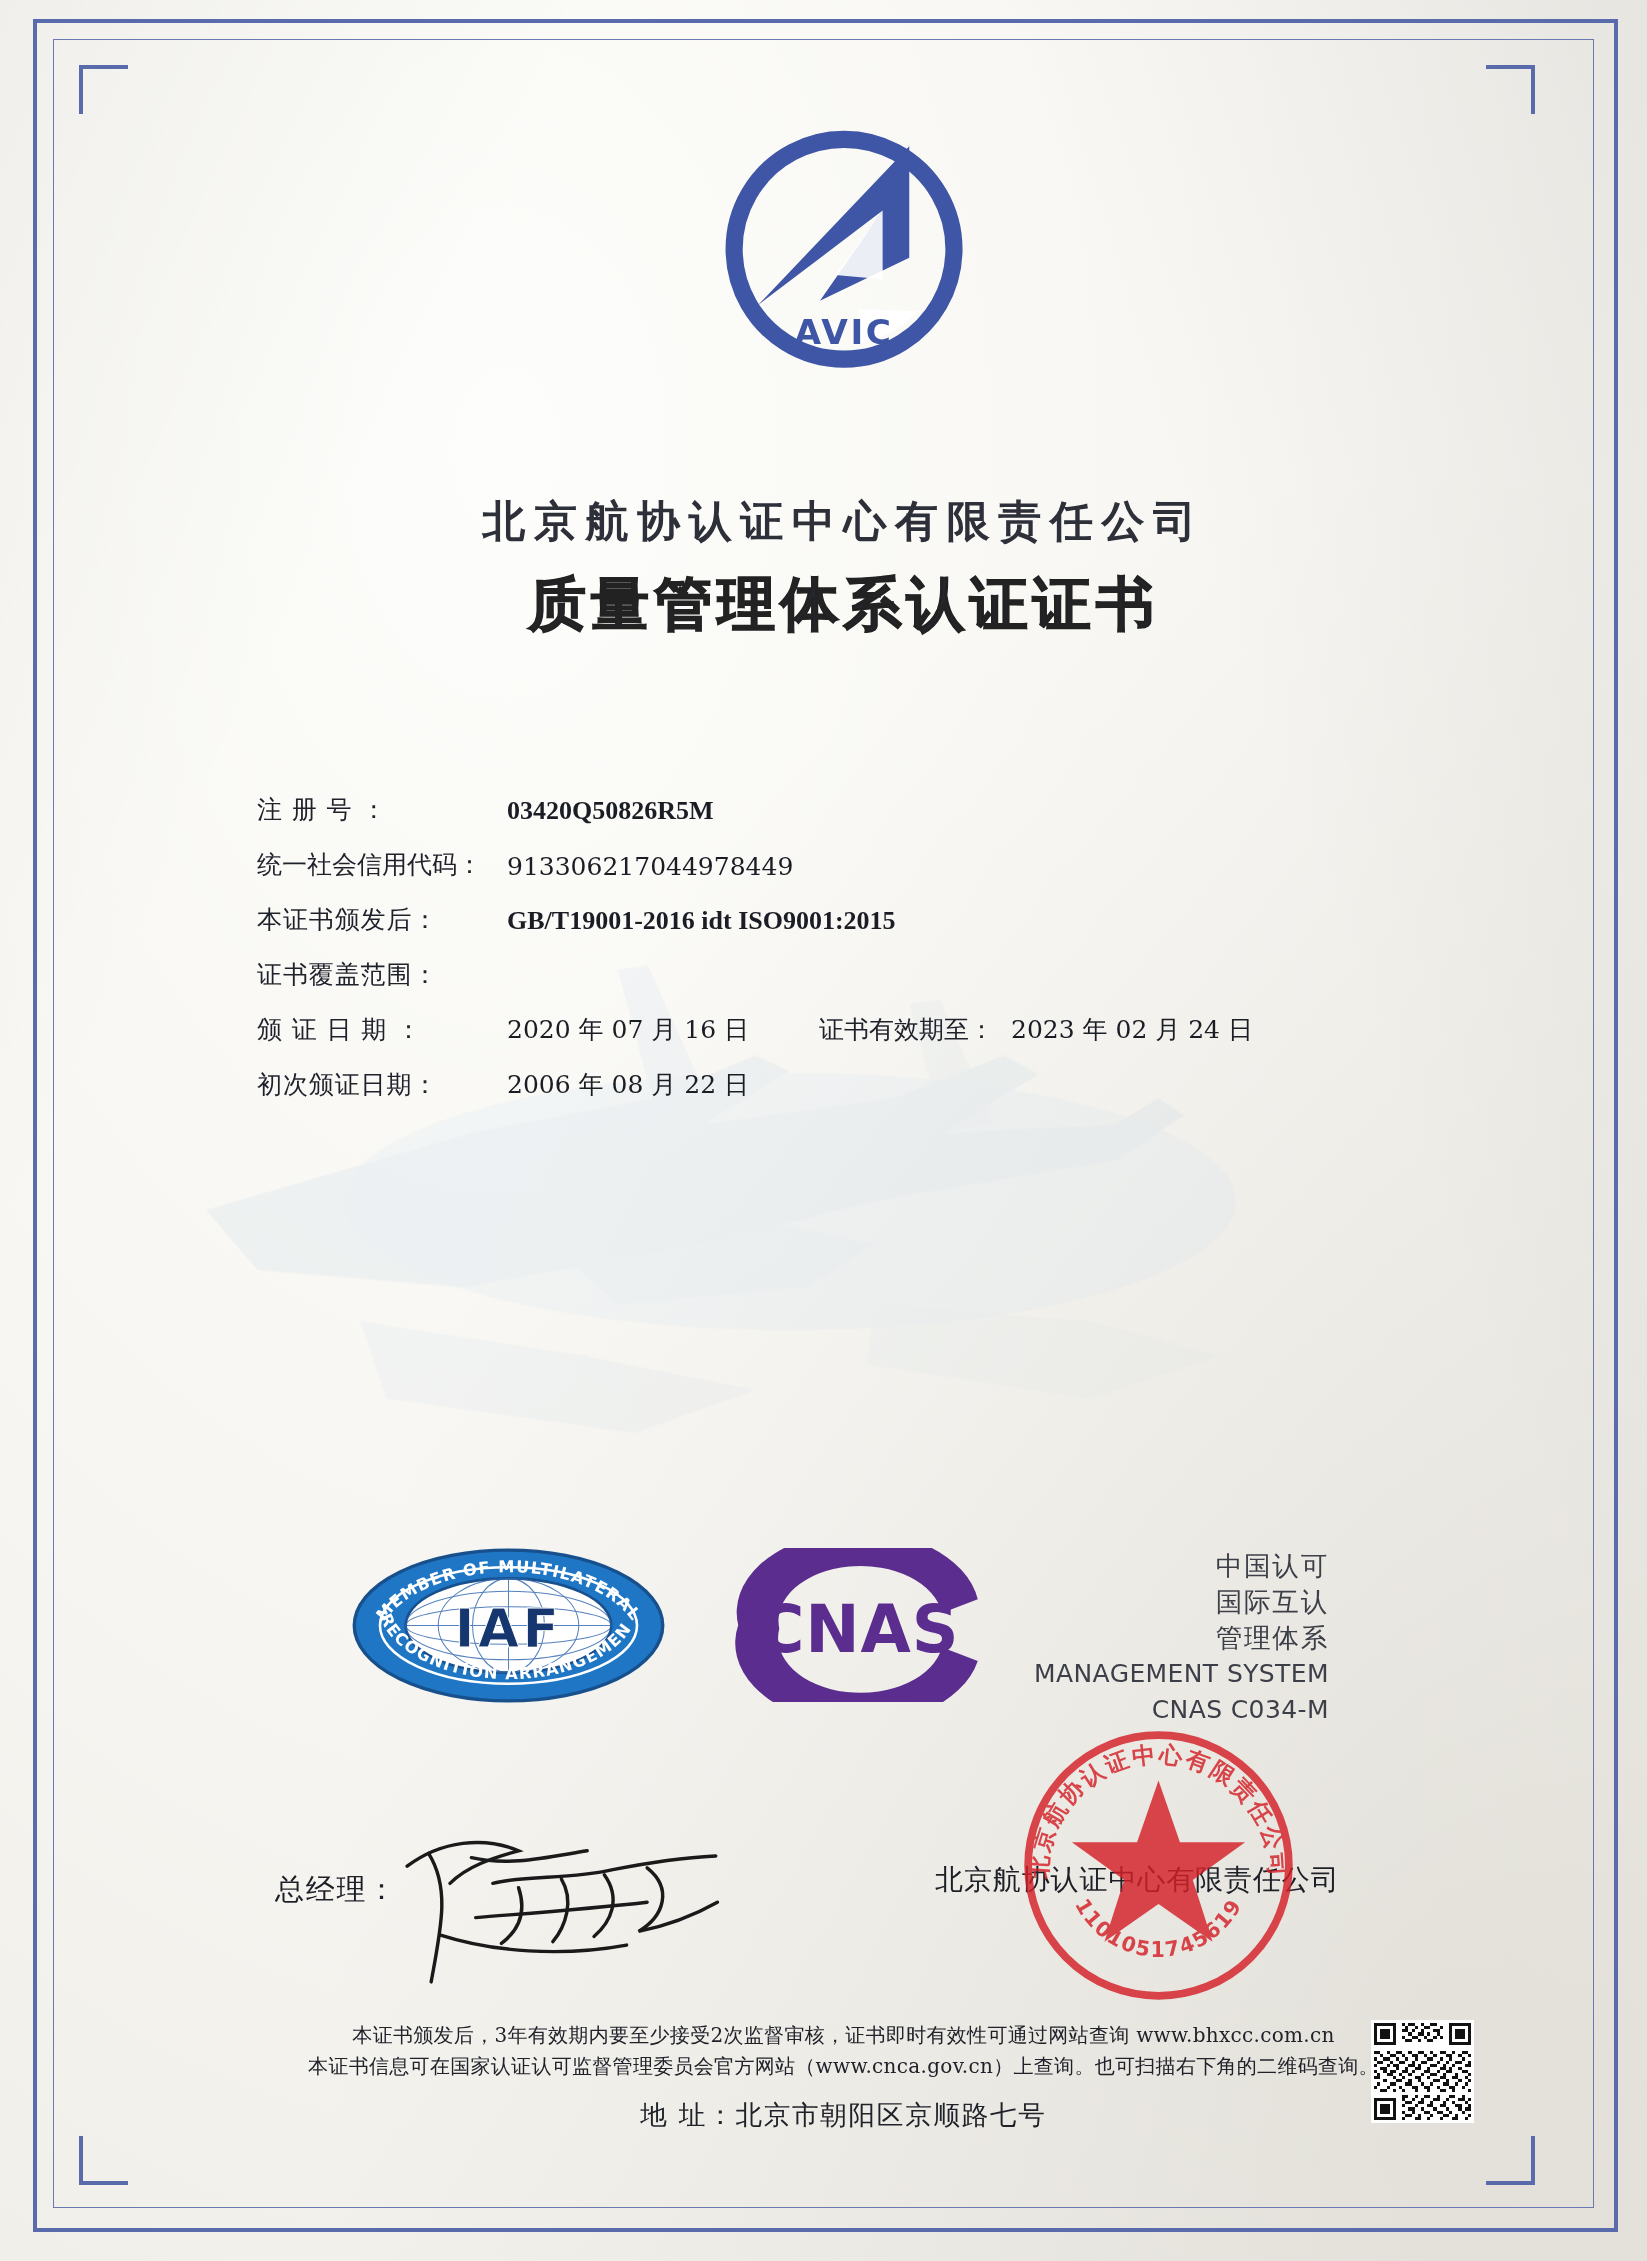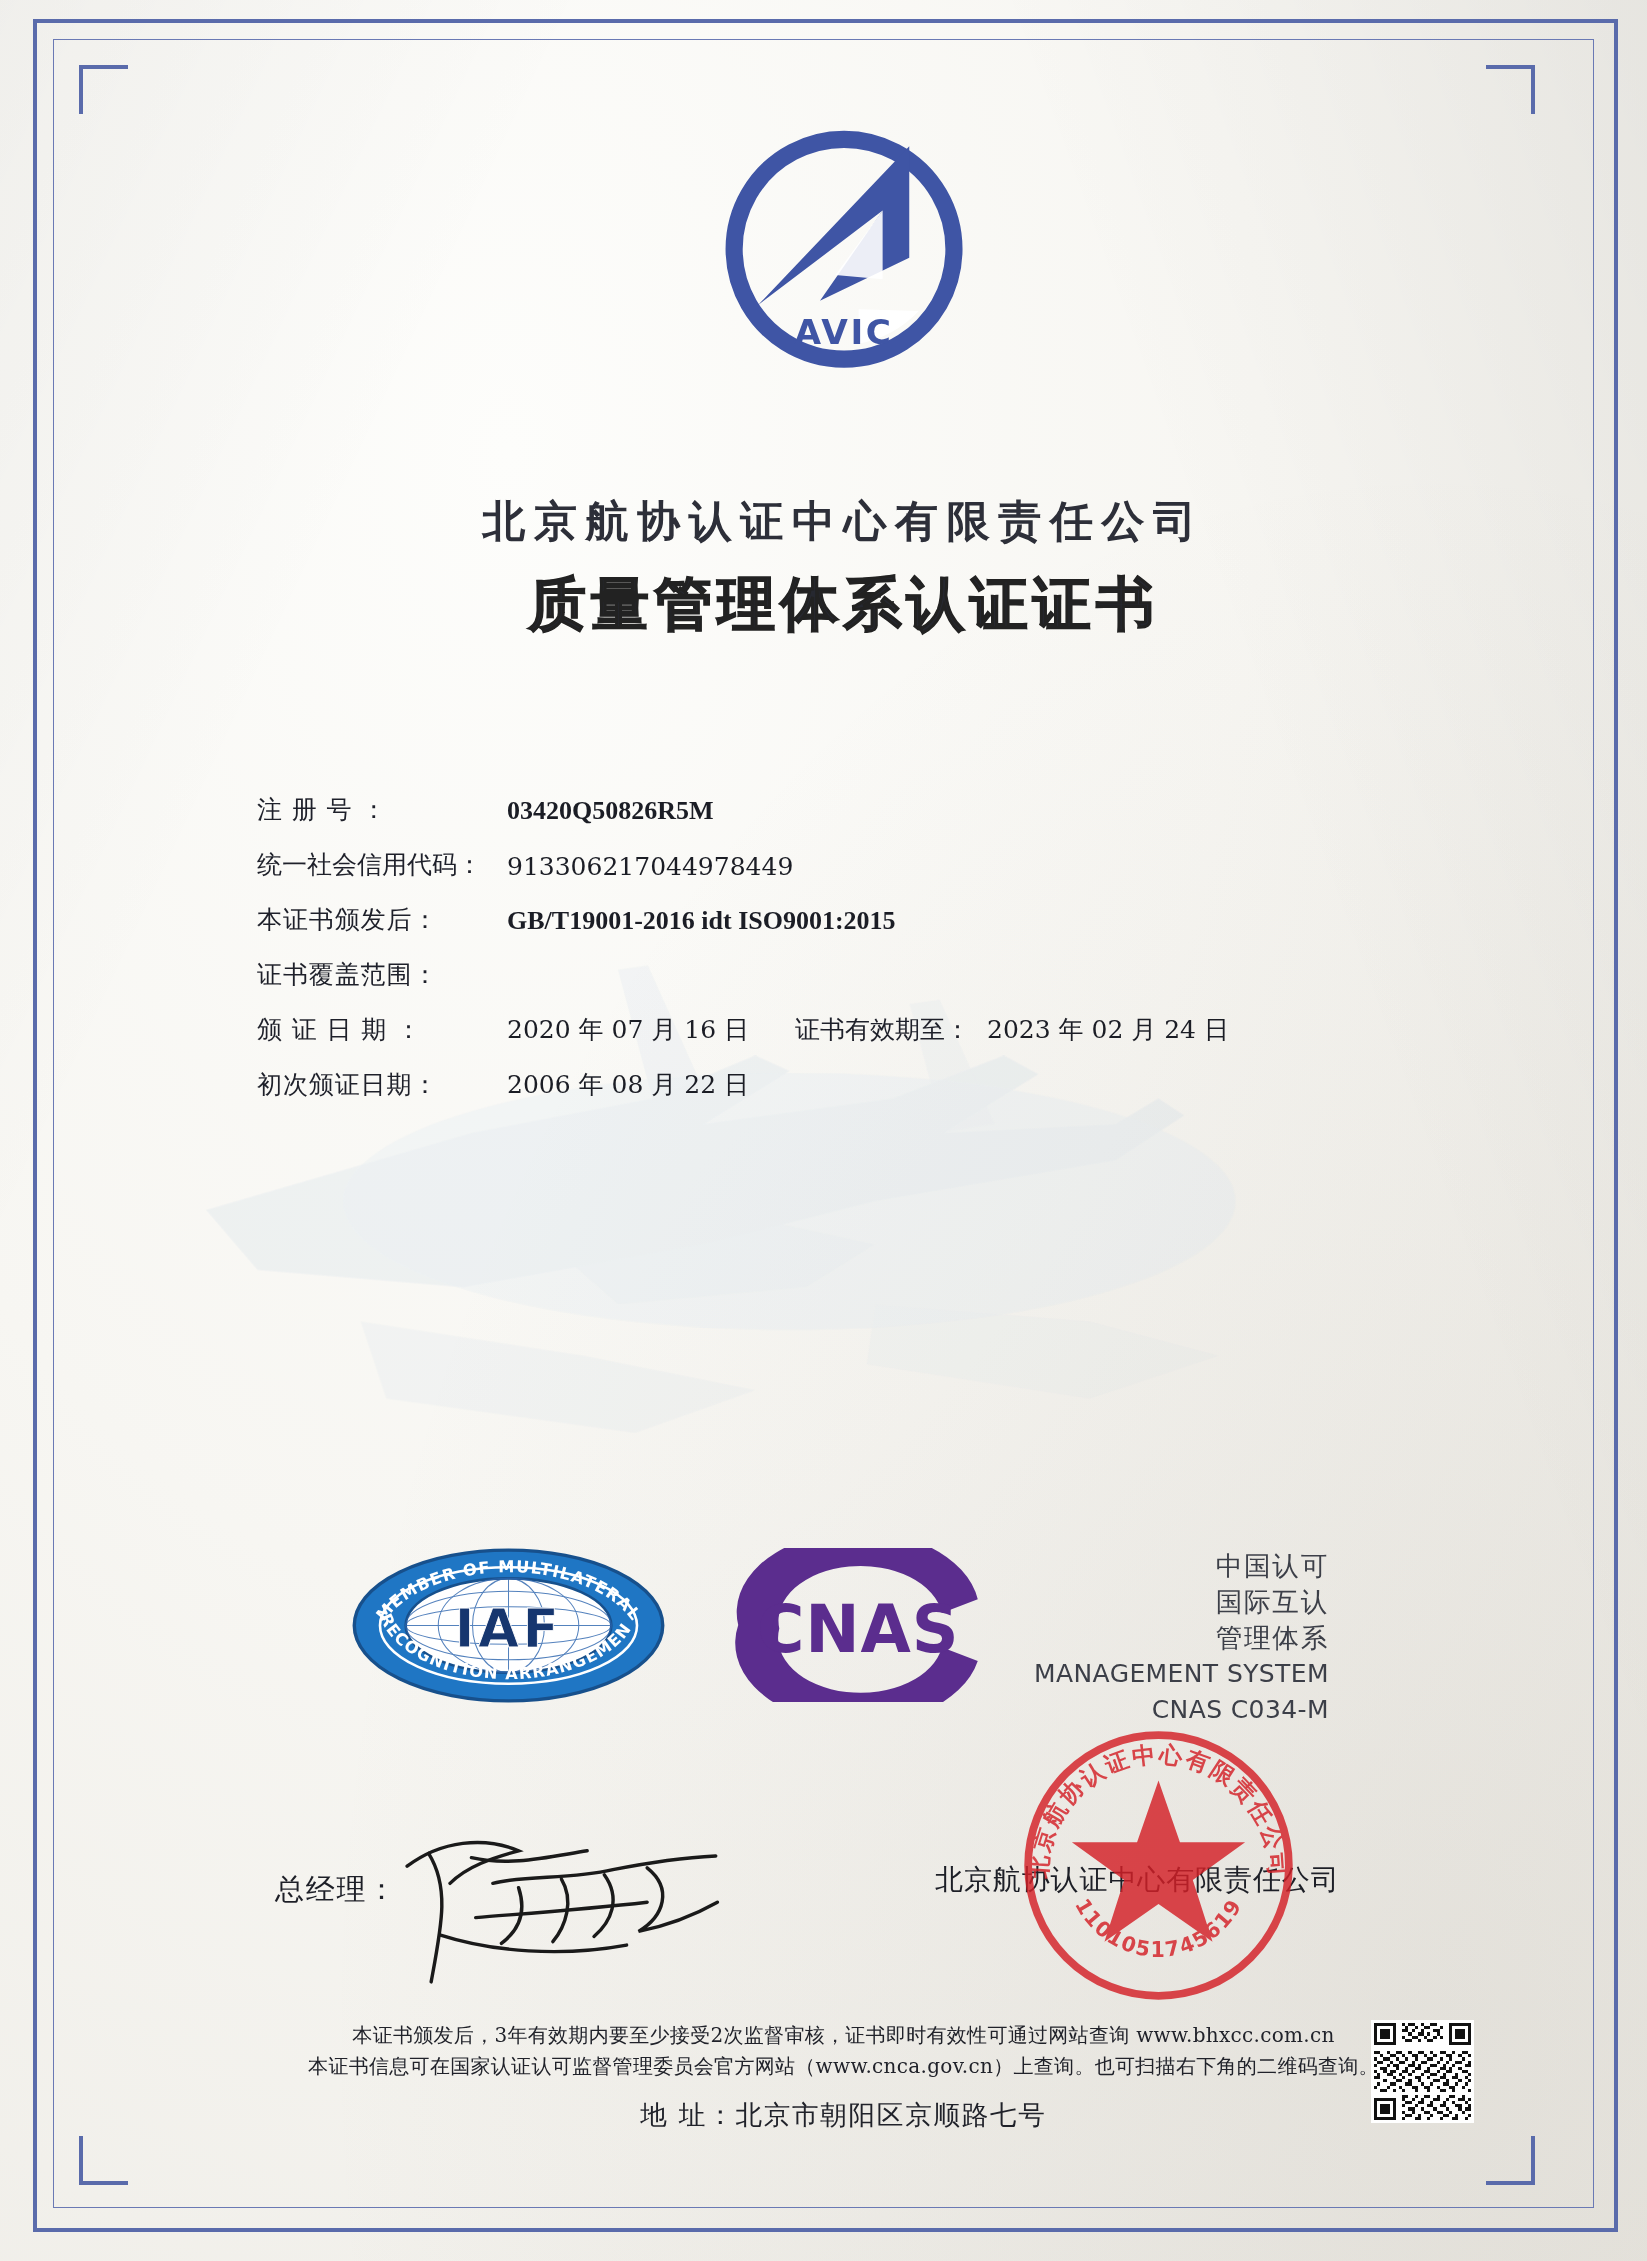--- a/index.html
+++ b/index.html
@@ -147,21 +147,21 @@
   }
   .field-value.bold {
     font-weight: 700;
     font-family: "Liberation Serif", serif;
     font-size: 26px;
   }
   .field-value.scope {
     font-size: 24px;
   }
   .inline-label {
-    margin-left: 46px;
+    margin-left: 70px;
     font-family: Liberation Sans, sans-serif;
     font-weight: 500;
     color: #1e202a;
   }
   .inline-value {
     margin-left: 17px;
   }
 
   
   .iaf-logo {

